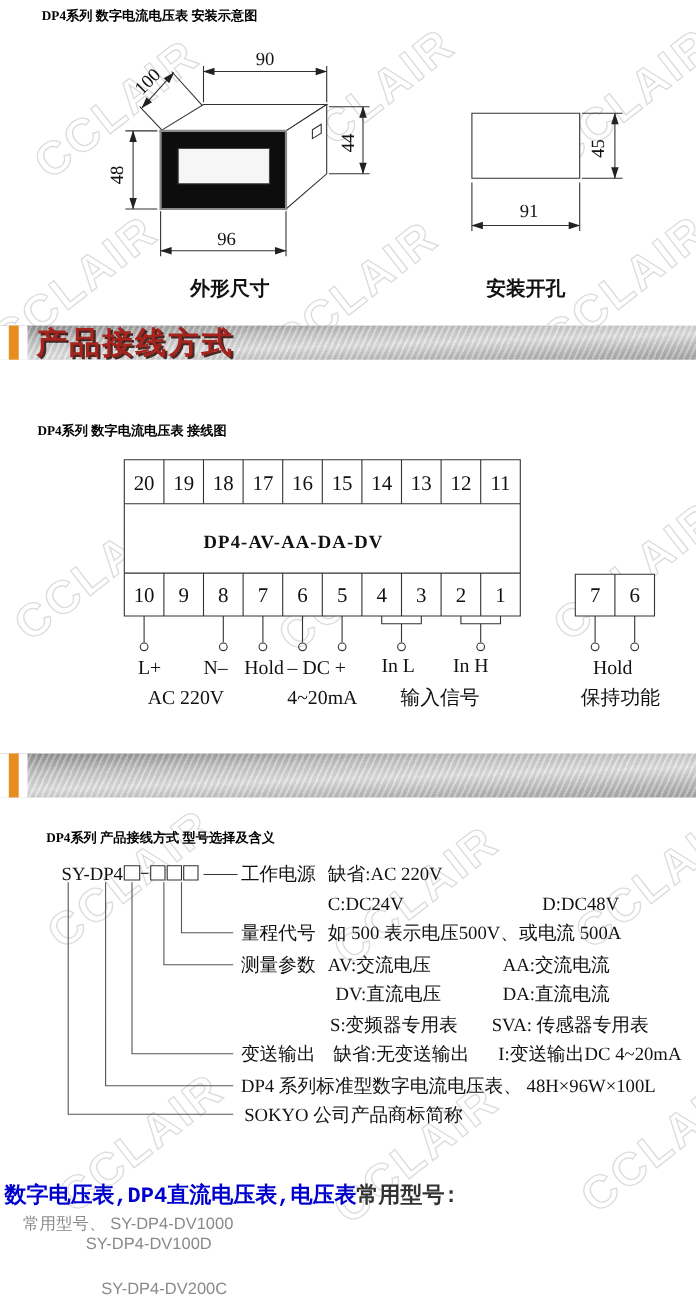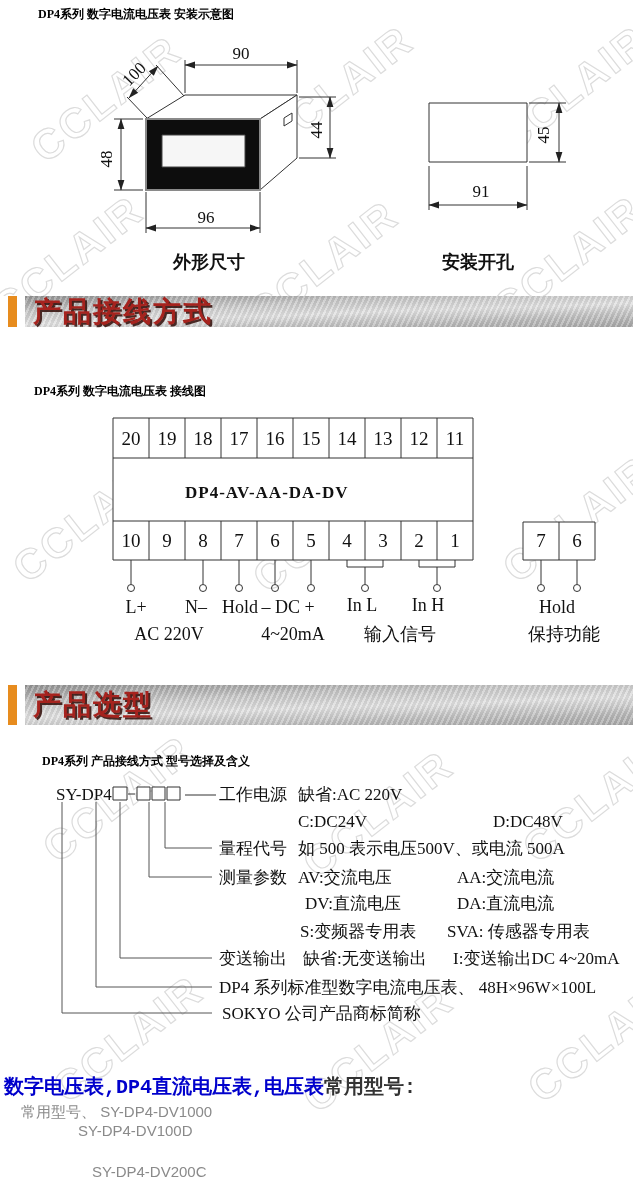--- a/index.html
+++ b/index.html
@@ -219,21 +219,20 @@
     <text class="grp" x="169" y="240" text-anchor="middle">AC 220V</text>
     <text class="grp" x="293" y="240" text-anchor="middle">4~20mA</text>
     <text class="grp" x="400" y="240" text-anchor="middle">输入信号</text>
     <text class="grp" x="564" y="240" text-anchor="middle">保持功能</text>
   </svg>
 
   <div class="banner" style="top:685px;height:40px;">
     <div class="brush"></div>
     <div class="whitegap"></div>
     <div class="orange" style="background:#e78c1e;"></div>
-    <div class="btxt" style="color:#a6231e;">产品选型</div>
   </div>
 
   <div class="abs doc-title" style="left:42px;top:753px;">DP4系列 产品接线方式 型号选择及含义</div>
 
   <svg class="abs" style="left:0;top:778px;" width="633" height="272" viewBox="0 0 633 272">
     <text class="sel" x="56" y="22">SY-DP4</text>
     <g stroke="#333" stroke-width="1" fill="none">
       <rect x="113" y="9" width="14" height="13" fill="#fff"></rect>
       <line x1="128" y1="16" x2="135" y2="16"></line>
       <rect x="137" y="9" width="13" height="13" fill="#fff"></rect>

